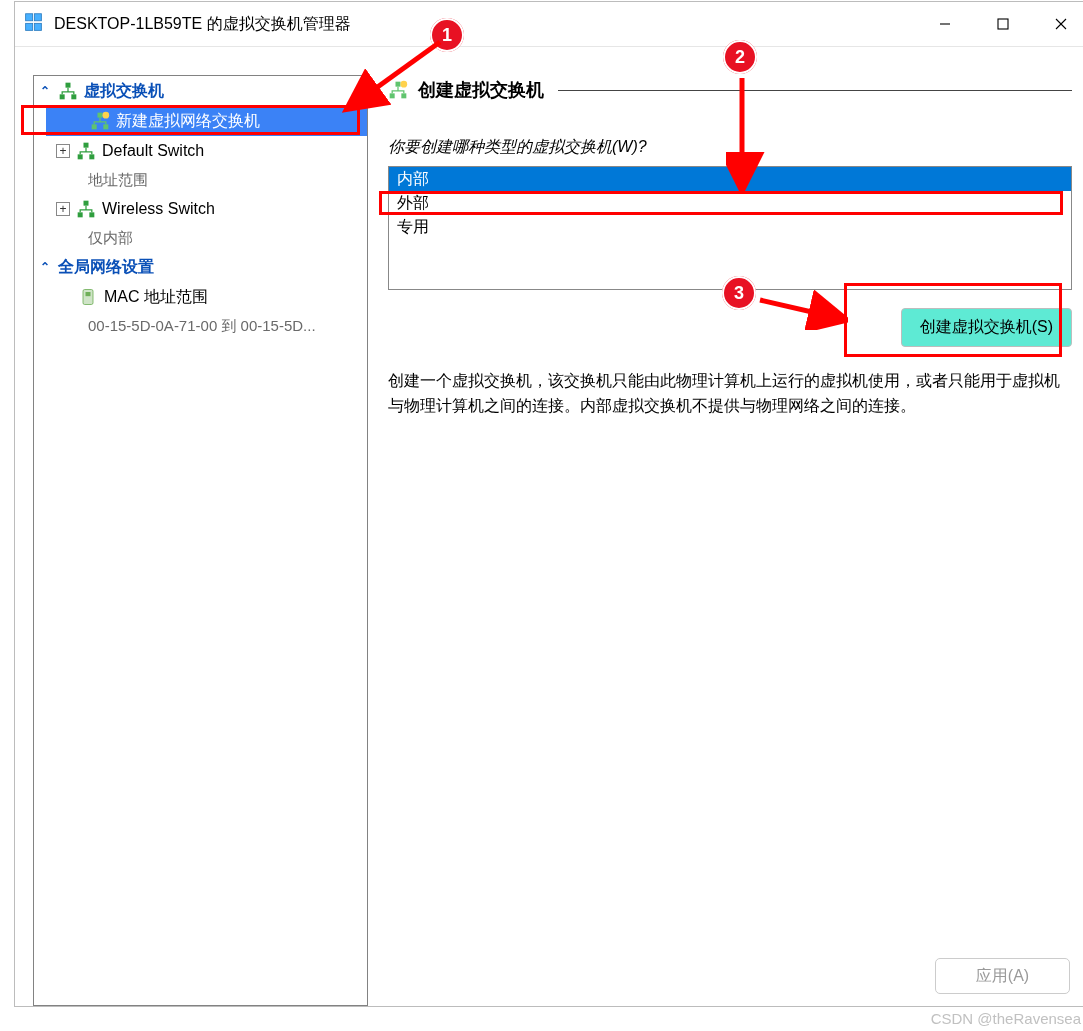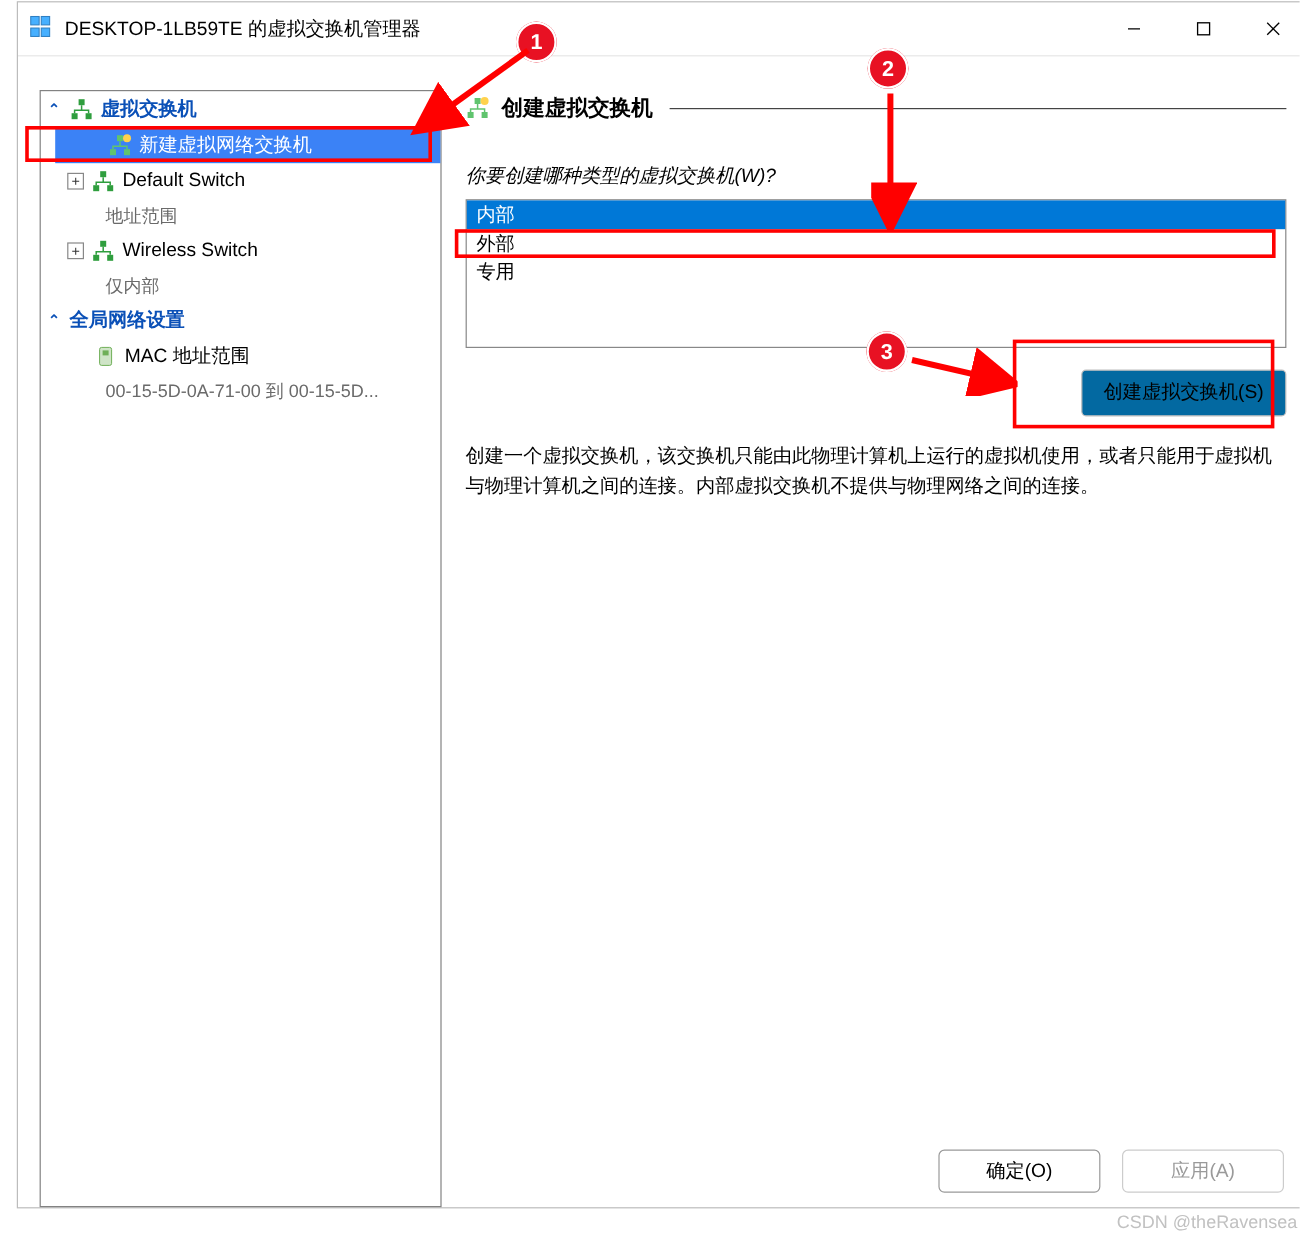--- a/index.html
+++ b/index.html
@@ -85,21 +85,21 @@
       position:relative;
     }
     .listbox .opt { height:24px; padding-left:8px; font-size:16px; display:flex;align-items:center;}
     .listbox .opt.sel { background:#0078d7; color:#fff; }
     .create-btn-row {
       display:flex; justify-content:flex-end;
       margin-top: 18px;
     }
     .create-btn {
       border:1px solid #bdbdbd; border-radius:4px;
-      background:#0369a1;
+      background:#5eead4;
       padding: 8px 18px;
       font-size:16px;
     }
     .desc { margin-top:22px; font-size:16px; line-height:1.55; color:#000; }
     
     .bottom-row { position:absolute; right:20px; bottom:12px; display:flex; gap:18px;}
     .dlg-btn {
       width:135px; height:36px; border:1px solid #999; border-radius:5px; background:#fff; font-size:16px;
     }
     .dlg-btn.disabled { color:#9a9a9a; border-color:#ccc; }
@@ -240,21 +240,20 @@
         <div class="opt">专用</div>
       </div>
       <div class="create-btn-row">
         <button class="create-btn">创建虚拟交换机(S)</button>
       </div>
       <div class="desc">创建一个虚拟交换机，该交换机只能由此物理计算机上运行的虚拟机使用，或者只能用于虚拟机与物理计算机之间的连接。内部虚拟交换机不提供与物理网络之间的连接。</div>
     </div>
   </div>
 
   <div class="bottom-row">
-    <button class="dlg-btn">确定(O)</button>
     <button class="dlg-btn disabled">应用(A)</button>
   </div>
 </div>
 
 <div class="red-box" style="left:21px; top:105px; width:339px; height:30px;"></div>
 <div class="red-box" style="left:379px; top:191px; width:684px; height:24px;"></div>
 <div class="red-box" style="left:844px; top:283px; width:218px; height:74px;"></div>
 
 <div class="badge" style="left:430px; top:18px;">1</div>
 <svg class="arrow" style="left:340px; top:34px;" width="110" height="82">

